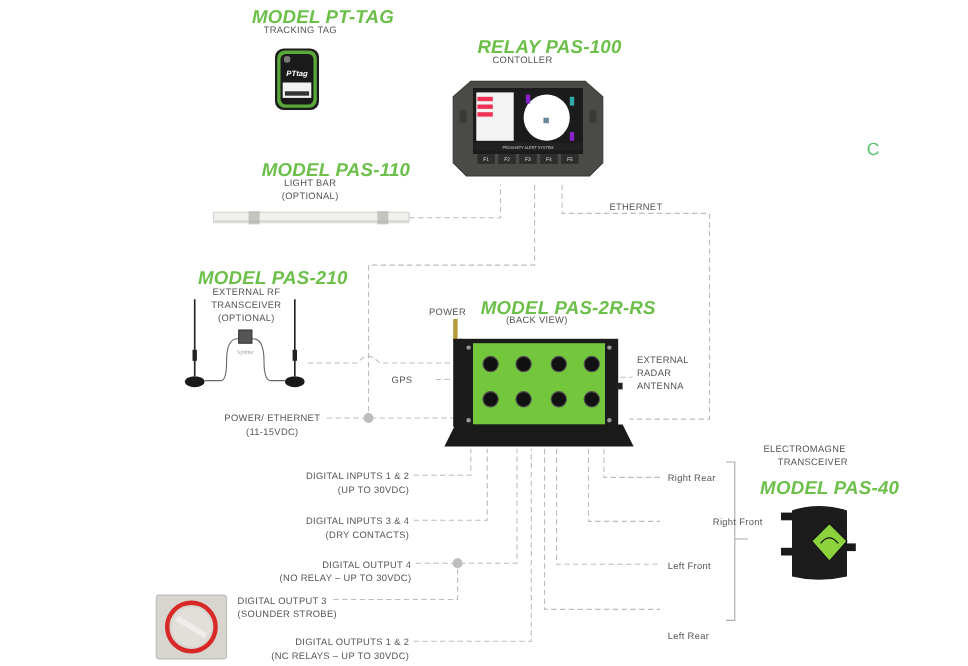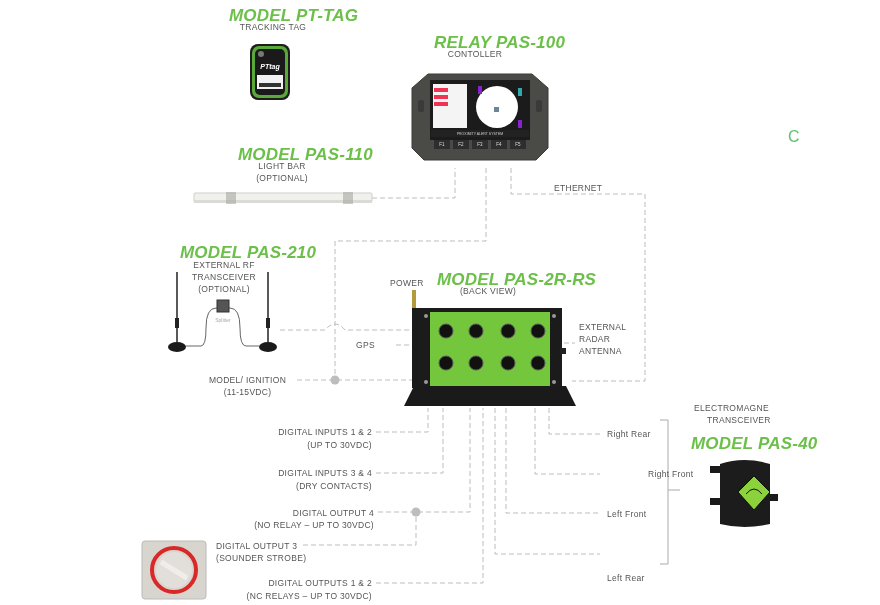--- a/index.html
+++ b/index.html
@@ -160,21 +160,21 @@
         <circle cx="152" cy="28" r="2"></circle>
         <circle cx="24" cy="94" r="2"></circle>
         <circle cx="152" cy="94" r="2"></circle>
       </g>
     <path d="M2 118 L12 98 H164 L174 118 Z" fill="#1a1a1a"></path>
     <rect x="158" y="60" width="6" height="6" fill="#222"></rect>
   </svg>
 </div>
 
 <div class="lbl lbl-r" style="left:356px;top:339px;text-align:right;">GPS</div>
-<div class="lbl" style="left:200px;top:374px;width:95px;">MODEL/ IGNITION</div>
+<div class="lbl" style="left:200px;top:374px;width:95px;">POWER/ ETHERNET</div>
 <div class="lbl" style="left:200px;top:386px;width:95px;">(11-15VDC)</div>
 
 <div class="lbl lbl-l" style="left:579px;top:321px;">EXTERNAL</div>
 <div class="lbl lbl-l" style="left:579px;top:333px;">RADAR</div>
 <div class="lbl lbl-l" style="left:579px;top:345px;">ANTENNA</div>
 
 <div class="lbl lbl-r" style="right:508px;top:426px;">DIGITAL INPUTS 1 &amp; 2</div>
 <div class="lbl lbl-r" style="right:508px;top:439px;">(UP TO 30VDC)</div>
 <div class="lbl lbl-r" style="right:508px;top:467px;">DIGITAL INPUTS 3 &amp; 4</div>
 <div class="lbl lbl-r" style="right:508px;top:480px;">(DRY CONTACTS)</div>

